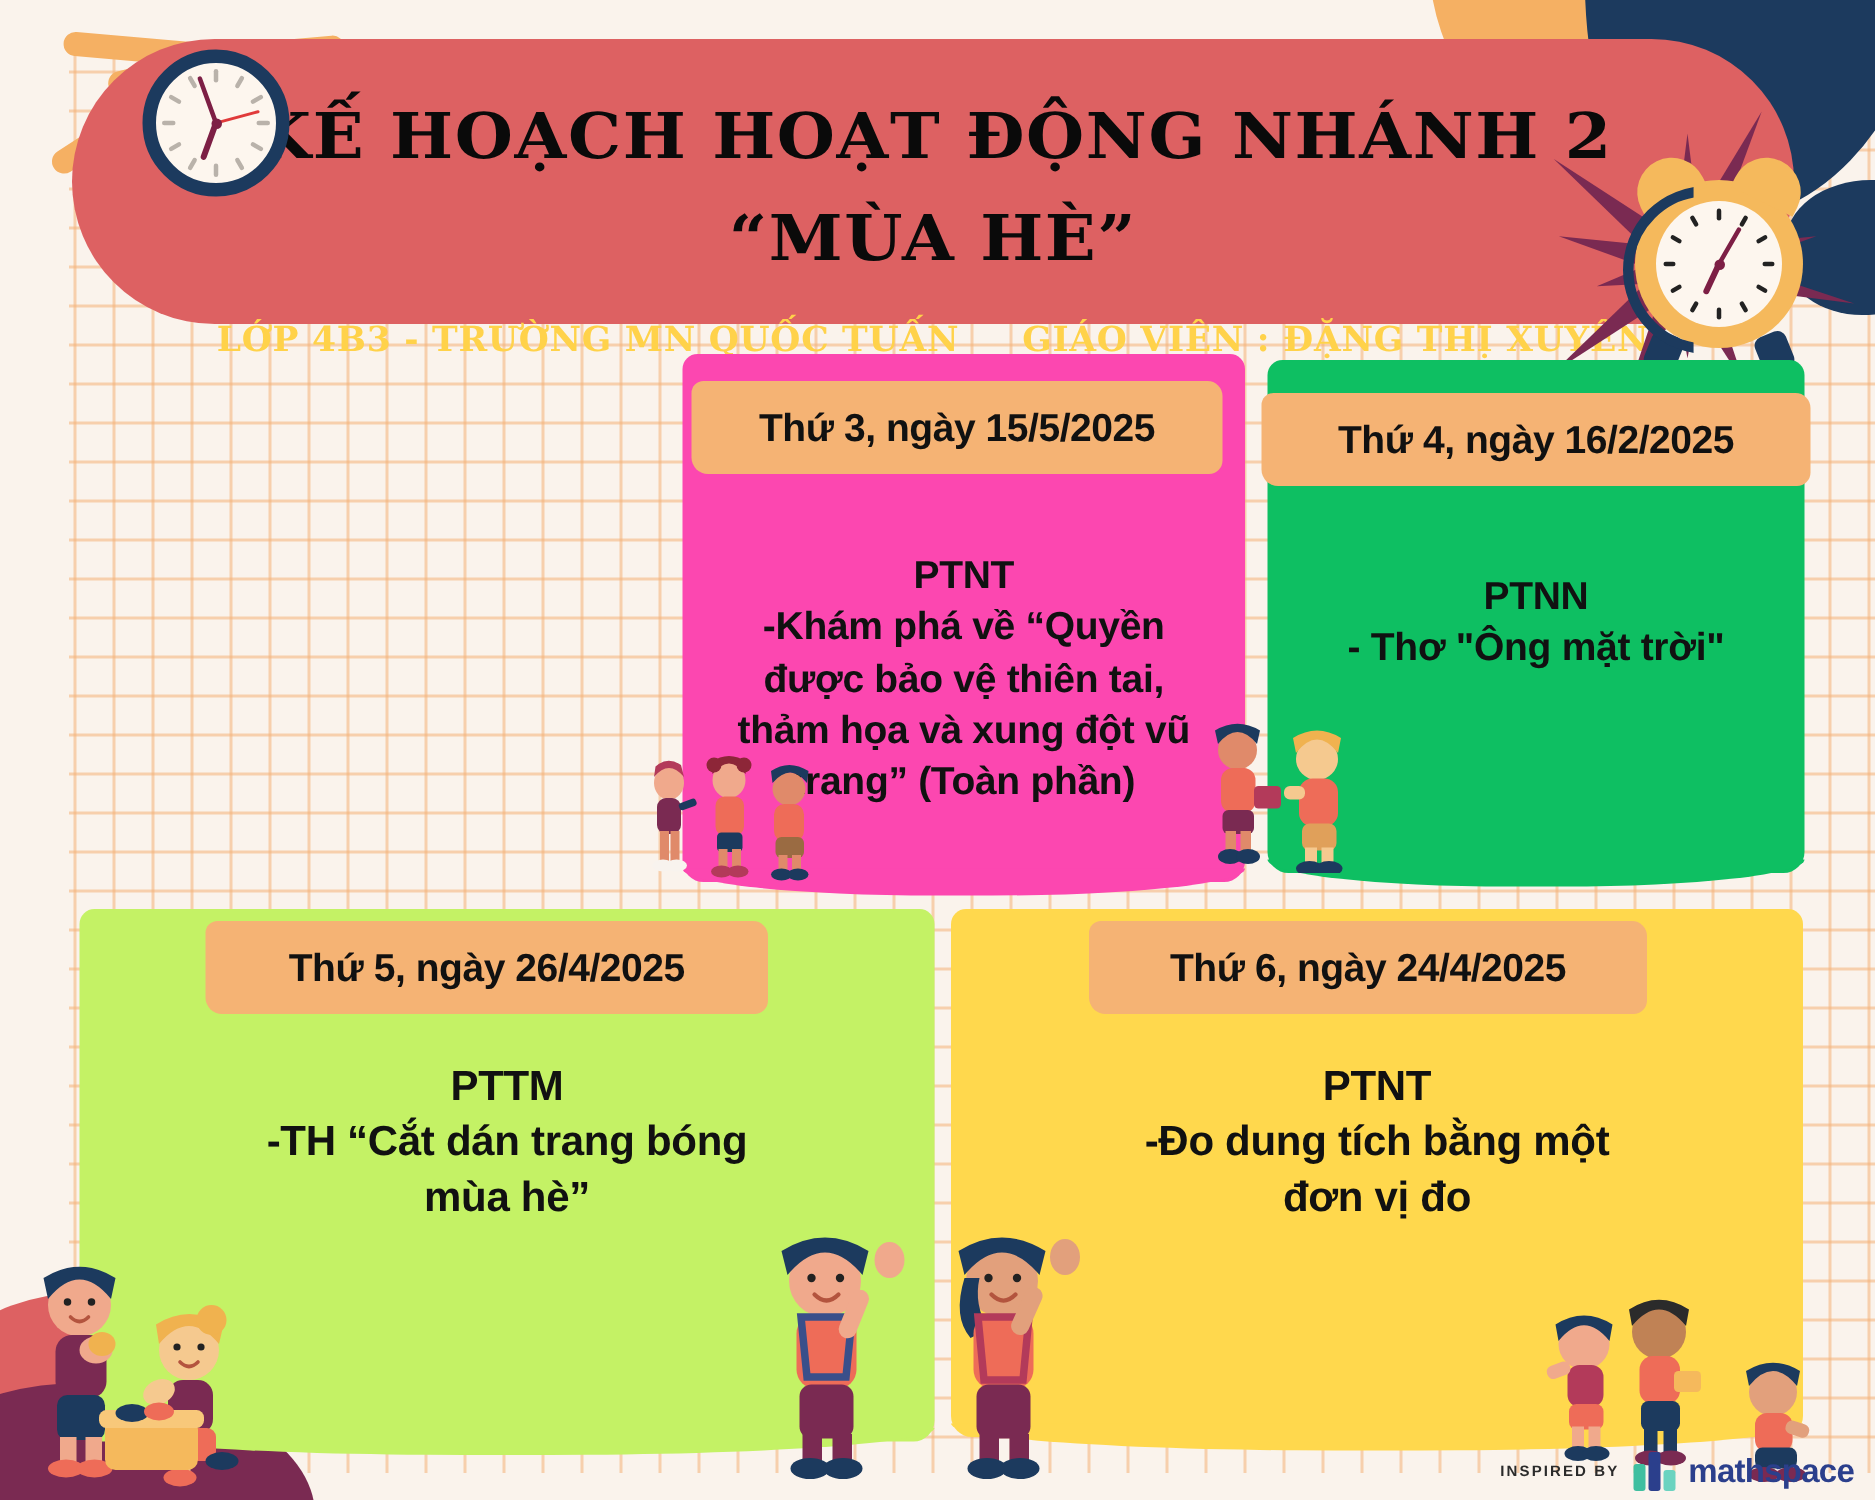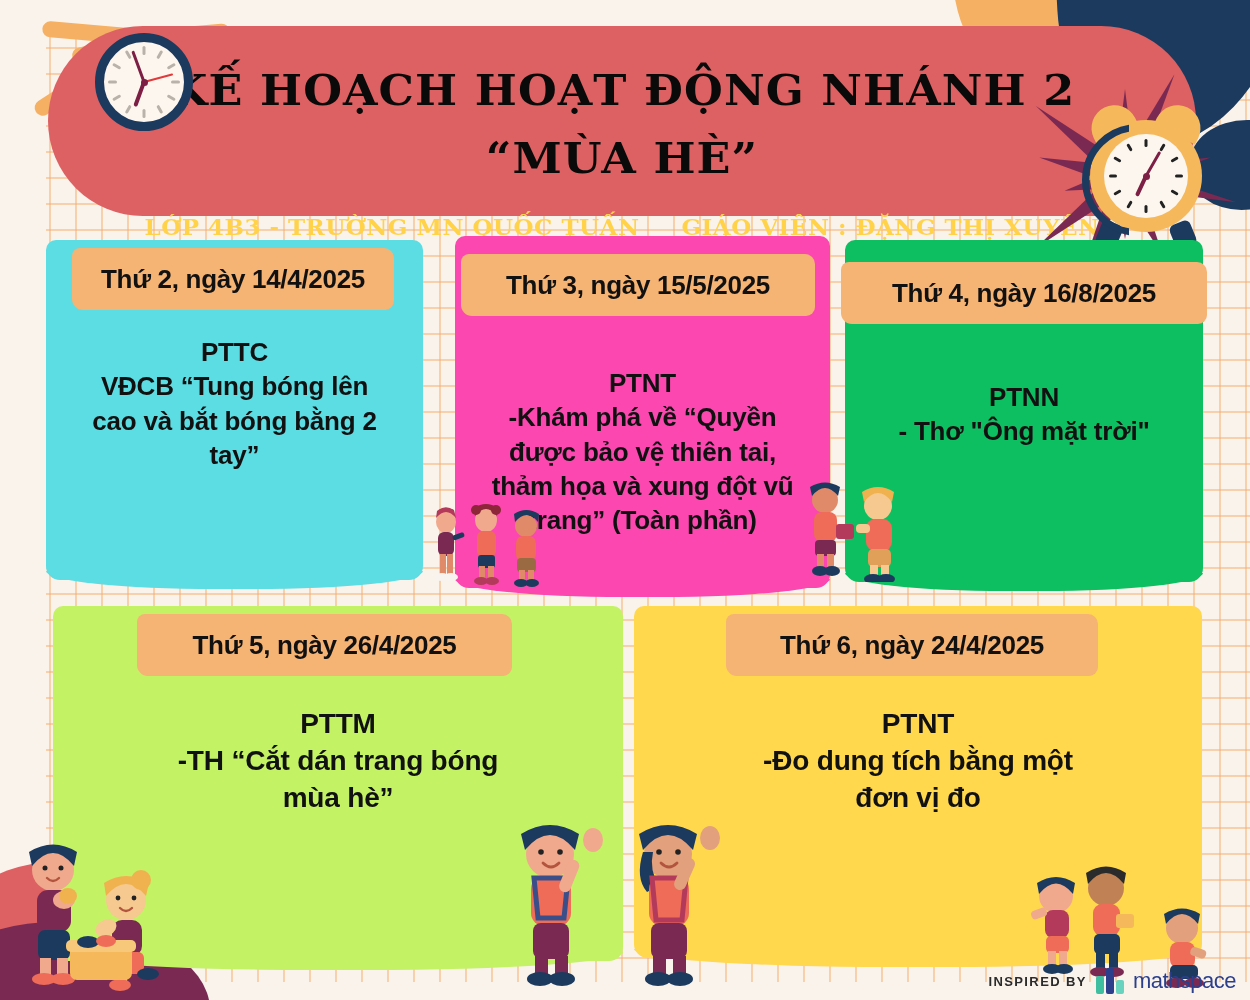--- a/index.html
+++ b/index.html
@@ -146,24 +146,24 @@
   .card-text{
     position:absolute;left:14px;right:14px;text-align:center;
     font-weight:bold;color:#111;line-height:1.32;
     letter-spacing:-.2px;white-space:pre-line;
   }
 
   
   .footer{
     position:absolute;right:14px;bottom:6px;display:flex;align-items:center;gap:9px;
   }
-  .footer-label{font-size:13px;letter-spacing:1.4px;color:#2b2b2b;font-weight:bold;}
+  .footer-label{font-size:10px;letter-spacing:1.4px;color:#2b2b2b;font-weight:bold;}
   .ms-logo{width:28px;height:26px;position:relative;}
   .ms-logo i{position:absolute;bottom:0;width:8px;border-radius:2px;display:block;}
-  .ms-word{font-size:22px;font-weight:normal;color:#2b3f8c;letter-spacing:-.5px;}
+  .ms-word{font-size:22px;font-weight:bold;color:#2b3f8c;letter-spacing:-.5px;}
 
   
   .kid{position:absolute;}
 </style>
 </head>
 <body>
 
 <div id="stage">
 
   <div class="grid-bg"></div>
@@ -254,47 +254,37 @@
         <div class="tick" style="top: 5px; height: 8px; background: rgb(34, 34, 34); transform-origin: 50% 37px; transform: translateX(-50%) rotate(240deg);"></div>
         <div class="tick" style="top: 5px; height: 8px; background: rgb(34, 34, 34); transform-origin: 50% 37px; transform: translateX(-50%) rotate(270deg);"></div>
         <div class="tick" style="top: 5px; height: 8px; background: rgb(34, 34, 34); transform-origin: 50% 37px; transform: translateX(-50%) rotate(300deg);"></div>
         <div class="tick" style="top: 5px; height: 8px; background: rgb(34, 34, 34); transform-origin: 50% 37px; transform: translateX(-50%) rotate(330deg);"></div>
       </div>
   </div>
 
   <div class="hill-red"></div>
   <div class="hill-maroon"></div>
 
-  <div class="card" style="left:46px;top:240px;width:377px;height:340px;">
-    <div class="card-body" style="background:#5cdde3"></div>
-    <div class="pill" style="left:26px;top:8px;width:322px;">
-      <span>Thứ 2, ngày 14/4/2025</span>
-    </div>
-    <div class="card-text" style="top:95px;font-size:26px;">PTTC
-VĐCB “Tung bóng lên
-cao và bắt bóng bằng 2
-tay”</div>
-  </div>
 
   <div class="card" style="left:455px;top:236px;width:375px;height:352px;">
     <div class="card-body" style="background:#fc47b0"></div>
     <div class="pill" style="left:6px;top:18px;width:354px;">
       <span>Thứ 3, ngày 15/5/2025</span>
     </div>
     <div class="card-text" style="top:130px;font-size:26px;">PTNT
 -Khám phá về “Quyền
 được bảo vệ thiên tai,
 thảm họa và xung đột vũ
 trang” (Toàn phần)</div>
   </div>
 
   <div class="card" style="left:845px;top:240px;width:358px;height:342px;">
     <div class="card-body" style="background:#0ebf62"></div>
     <div class="pill" style="left:-4px;top:22px;width:366px;">
-      <span>Thứ 4, ngày 16/8/2025</span>
+      <span>Thứ 4, ngày 16/2/2025</span>
     </div>
     <div class="card-text" style="top:140px;font-size:26px;">PTNN
 - Thơ "Ông mặt trời"</div>
   </div>
 
   <div class="card" style="left:53px;top:606px;width:570px;height:355px;">
     <div class="card-body" style="background:#c4f265"></div>
     <div class="pill" style="left:84px;top:8px;width:375px;">
       <span>Thứ 5, ngày 26/4/2025</span>
     </div>

